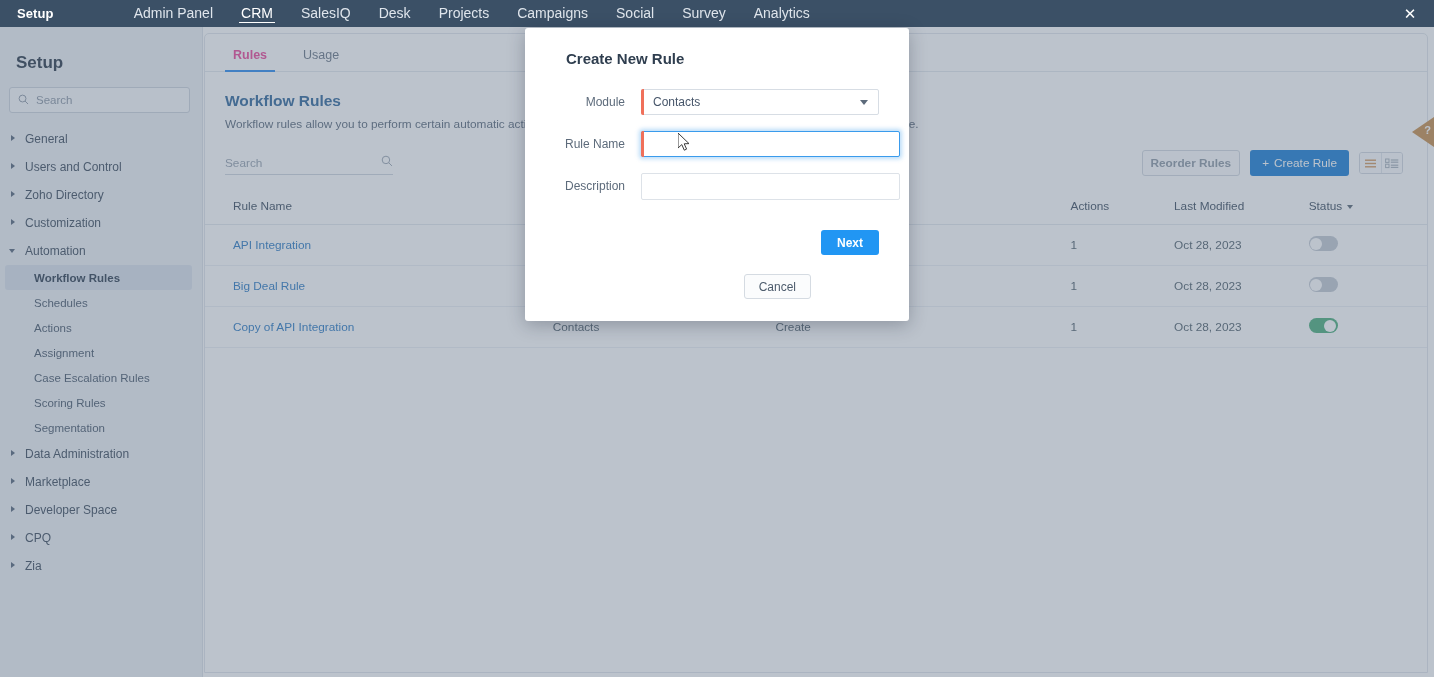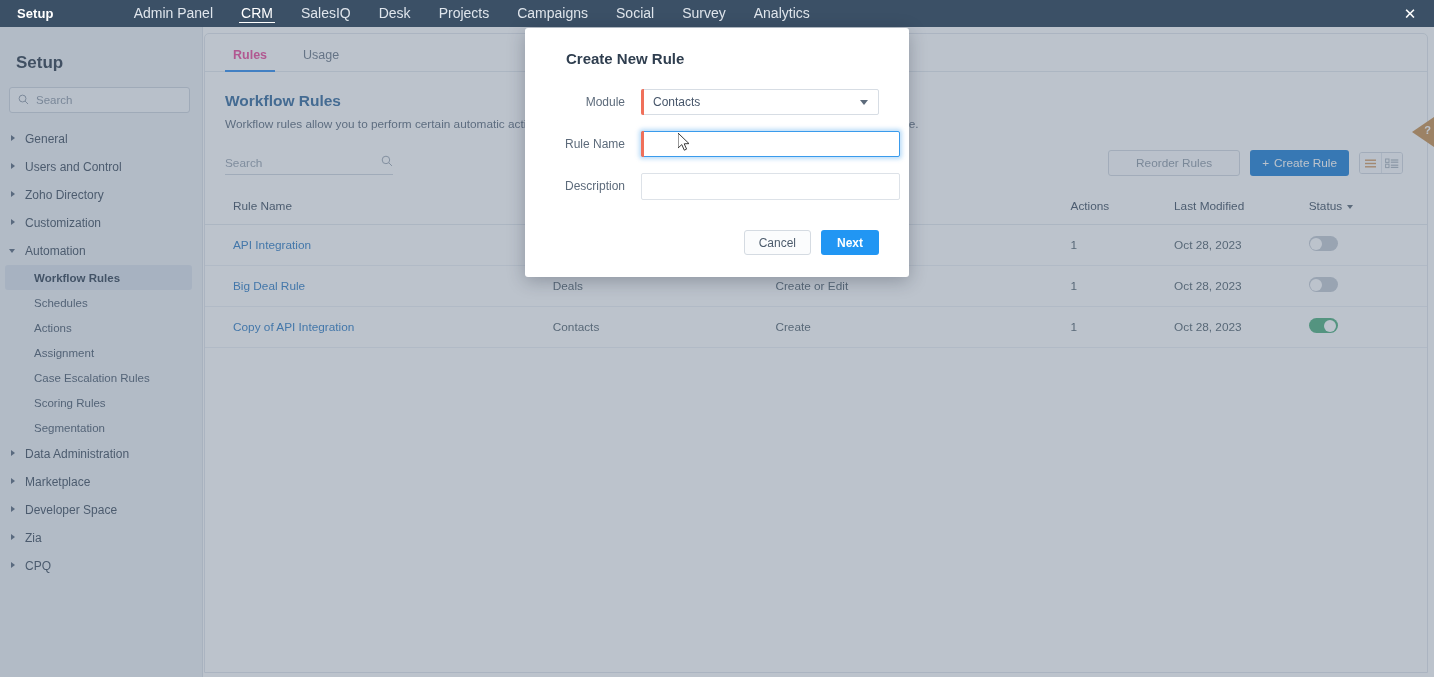--- a/index.html
+++ b/index.html
@@ -230,25 +230,26 @@
     display: flex;
     align-items: center;
     gap: 10px;
   }
   .btn-reorder {
     border: 1px solid #d2d8e0;
     background: #fbfcfd;
     color: #8e99a6;
     font-size: 11.8px;
     height: 26px;
-    padding: 0 27px;
+    padding: 0 8px;
     border-radius: 3px;
     cursor: pointer;
     display: flex; align-items: center;
     font-family: "Liberation Sans", sans-serif;
+    font-weight: bold;
   }
   .btn-create {
     background: #1b7fd6;
     color: #ffffff;
     font-size: 11.8px;
     height: 26px;
     padding: 0 12px;
     border: none;
     border-radius: 3px;
     cursor: pointer;
@@ -447,20 +448,21 @@
   .btn-cancel {
     border: 1px solid #d5dbe2;
     background: #fbfcfd;
     color: #4d5c6d;
     font-size: 12px;
     height: 25px;
     padding: 0 14px;
     border-radius: 3px;
     cursor: pointer;
     font-family: "Liberation Sans", sans-serif;
+    margin-top: 44px;
   }
   .btn-next {
     background: #2196f3;
     color: #ffffff;
     font-size: 12px;
     font-weight: bold;
     height: 25px;
     padding: 0 16px;
     border: none;
     border-radius: 3px;
@@ -546,25 +548,25 @@
       <div class="nav-group">
         <span class="caret"></span>
         <span>Marketplace</span>
       </div>
       <div class="nav-group">
         <span class="caret"></span>
         <span>Developer Space</span>
       </div>
       <div class="nav-group">
         <span class="caret"></span>
+        <span>CPQ</span>
+      </div>
+      <div class="nav-group">
+        <span class="caret"></span>
         <span>Zia</span>
-      </div>
-      <div class="nav-group">
-        <span class="caret"></span>
-        <span>CPQ</span>
       </div>
     </div>
   </div>
 
   <div class="content">
 
     <div class="tabs">
       <div class="tab active">Rules</div>
       <div class="tab">Usage</div>
     </div>

